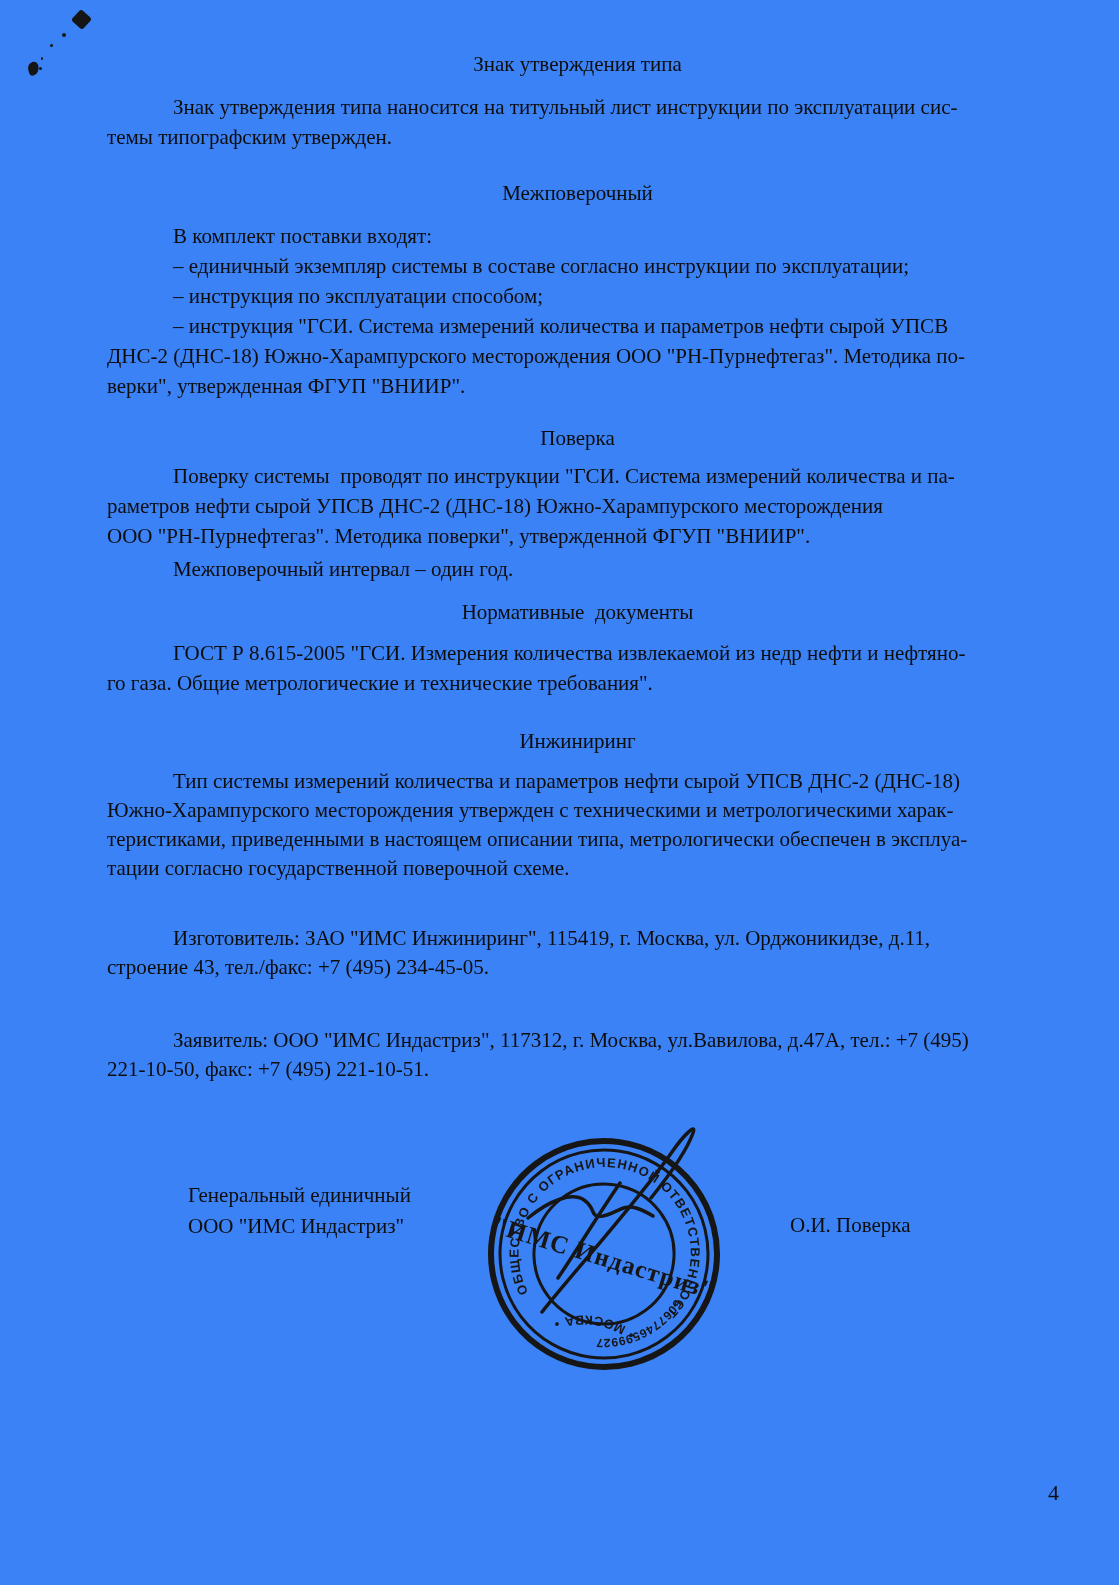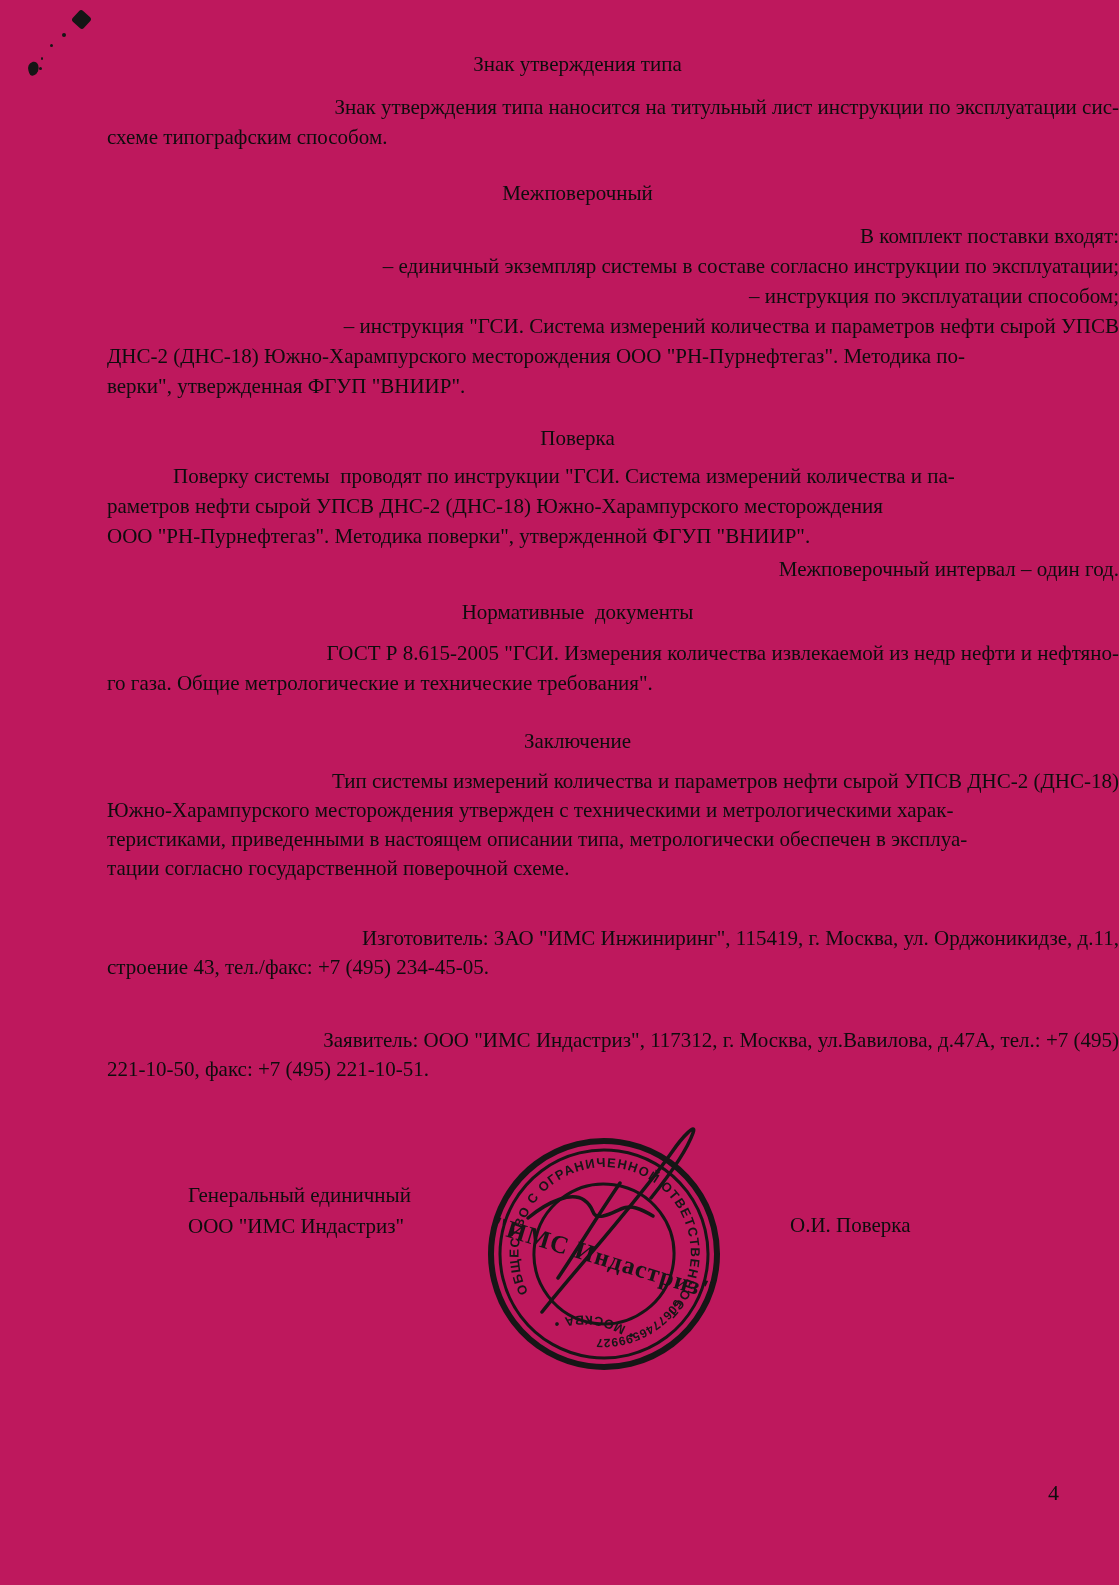--- a/index.html
+++ b/index.html
@@ -1,32 +1,32 @@
 <!DOCTYPE html>
 <html><head>
 <meta charset="utf-8">
 <style>
   html,body{margin:0;padding:0;background:#ffffff;}
   .page{
     position:relative;
     width:1119px;height:1585px;
-    background:#be185d;
+    background:#3b82f6;
     font-family:"Liberation Serif", serif;
     font-size:21px;
     color:#0d0d0d;
     overflow:hidden;
   }
   .heading{
     position:absolute;left:107px;width:941px;
     text-align:center;white-space:pre;
   }
   .block{position:absolute;left:107px;width:1012px;}
   .ln{white-space:pre;line-height:30px;height:30px;}
   .ln29{line-height:29px;height:29px;}
-  .indent{padding-left:66px;text-align:right;}
+  .indent{padding-left:66px;}
   .sig-block{position:absolute;left:188px;top:1180px;}
   .sig-block .ln{line-height:31px;height:31px;}
   .sig-name{position:absolute;left:790px;top:1213px;white-space:pre;}
   .page-num{position:absolute;left:1048px;top:1480px;font-size:22px;}
   .speck{position:absolute;background:#151515;}
   .sp1{left:74px;top:12px;width:15px;height:15px;transform:rotate(42deg);border-radius:3px;}
   .sp2{left:62px;top:33px;width:4px;height:4px;border-radius:50%;}
   .sp3{left:50px;top:44px;width:3px;height:3px;border-radius:50%;}
   .sp4{left:41px;top:57px;width:2px;height:3px;border-radius:50%;}
   .sp5{left:28px;top:62px;width:11px;height:13px;border-radius:60% 40% 70% 30%;transform:rotate(-18deg);}
@@ -41,21 +41,21 @@
   <div class="speck sp1"></div>
   <div class="speck sp2"></div>
   <div class="speck sp3"></div>
   <div class="speck sp4"></div>
   <div class="speck sp5"></div>
   <div class="speck sp6"></div>
 
   <div class="heading" style="top:52px">Знак утверждения типа</div>
   <div class="block" style="top:92px">
     <div class="ln indent">Знак утверждения типа наносится на титульный лист инструкции по эксплуатации сис-</div>
-    <div class="ln">схеме типографским способом.</div>
+    <div class="ln">темы типографским утвержден.</div>
   </div>
 
   <div class="heading" style="top:181px">Межповерочный</div>
   <div class="block" style="top:221px">
     <div class="ln indent">В комплект поставки входят:</div>
     <div class="ln indent">– единичный экземпляр системы в составе согласно инструкции по эксплуатации;</div>
     <div class="ln indent">– инструкция по эксплуатации способом;</div>
     <div class="ln indent">– инструкция "ГСИ. Система измерений количества и параметров нефти сырой УПСВ</div>
     <div class="ln">ДНС-2 (ДНС-18) Южно-Харампурского месторождения ООО "РН-Пурнефтегаз". Методика по-</div>
     <div class="ln">верки", утвержденная ФГУП "ВНИИР".</div>
@@ -70,21 +70,21 @@
   <div class="block" style="top:554px">
     <div class="ln indent">Межповерочный интервал – один год.</div>
   </div>
 
   <div class="heading" style="top:600px">Нормативные  документы</div>
   <div class="block" style="top:638px">
     <div class="ln indent">ГОСТ Р 8.615-2005 "ГСИ. Измерения количества извлекаемой из недр нефти и нефтяно-</div>
     <div class="ln">го газа. Общие метрологические и технические требования".</div>
   </div>
 
-  <div class="heading" style="top:729px">Заключение</div>
+  <div class="heading" style="top:729px">Инжиниринг</div>
   <div class="block" style="top:767px">
     <div class="ln ln29 indent">Тип системы измерений количества и параметров нефти сырой УПСВ ДНС-2 (ДНС-18)</div>
     <div class="ln ln29">Южно-Харампурского месторождения утвержден с техническими и метрологическими харак-</div>
     <div class="ln ln29">теристиками, приведенными в настоящем описании типа, метрологически обеспечен в эксплуа-</div>
     <div class="ln ln29">тации согласно государственной поверочной схеме.</div>
   </div>
 
   <div class="block" style="top:924px">
     <div class="ln ln29 indent">Изготовитель: ЗАО "ИМС Инжиниринг", 115419, г. Москва, ул. Орджоникидзе, д.11,</div>
     <div class="ln ln29">строение 43, тел./факс: +7 (495) 234-45-05.</div>

